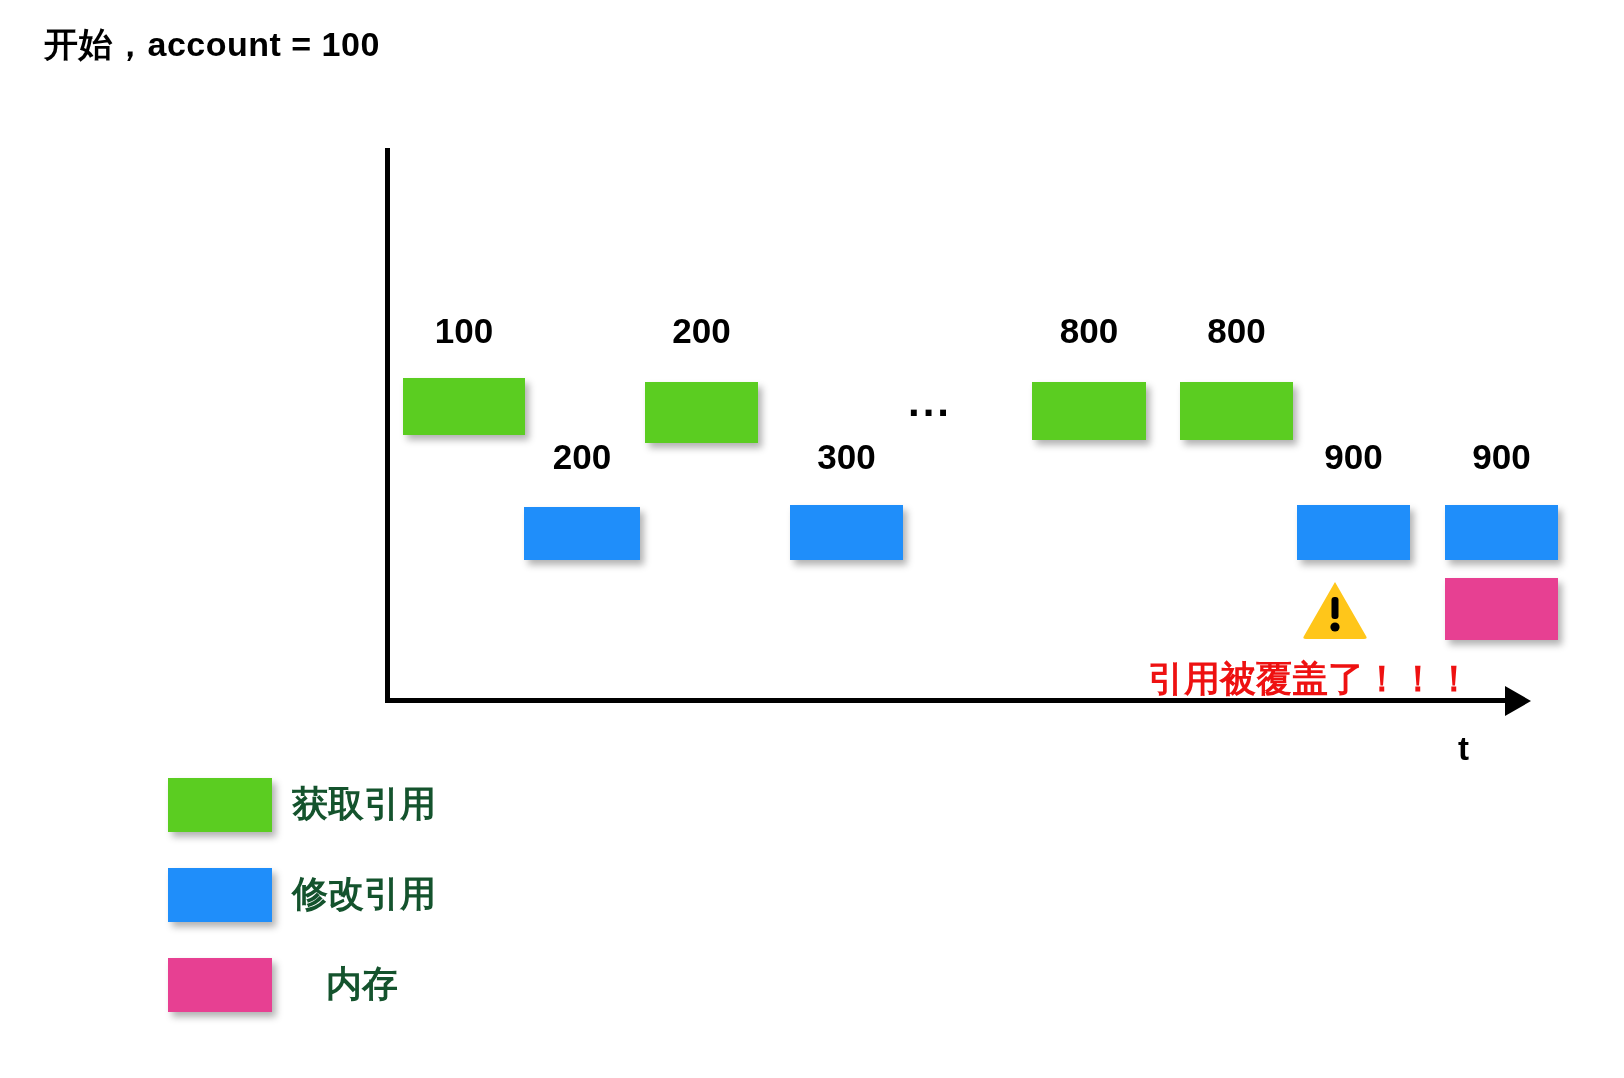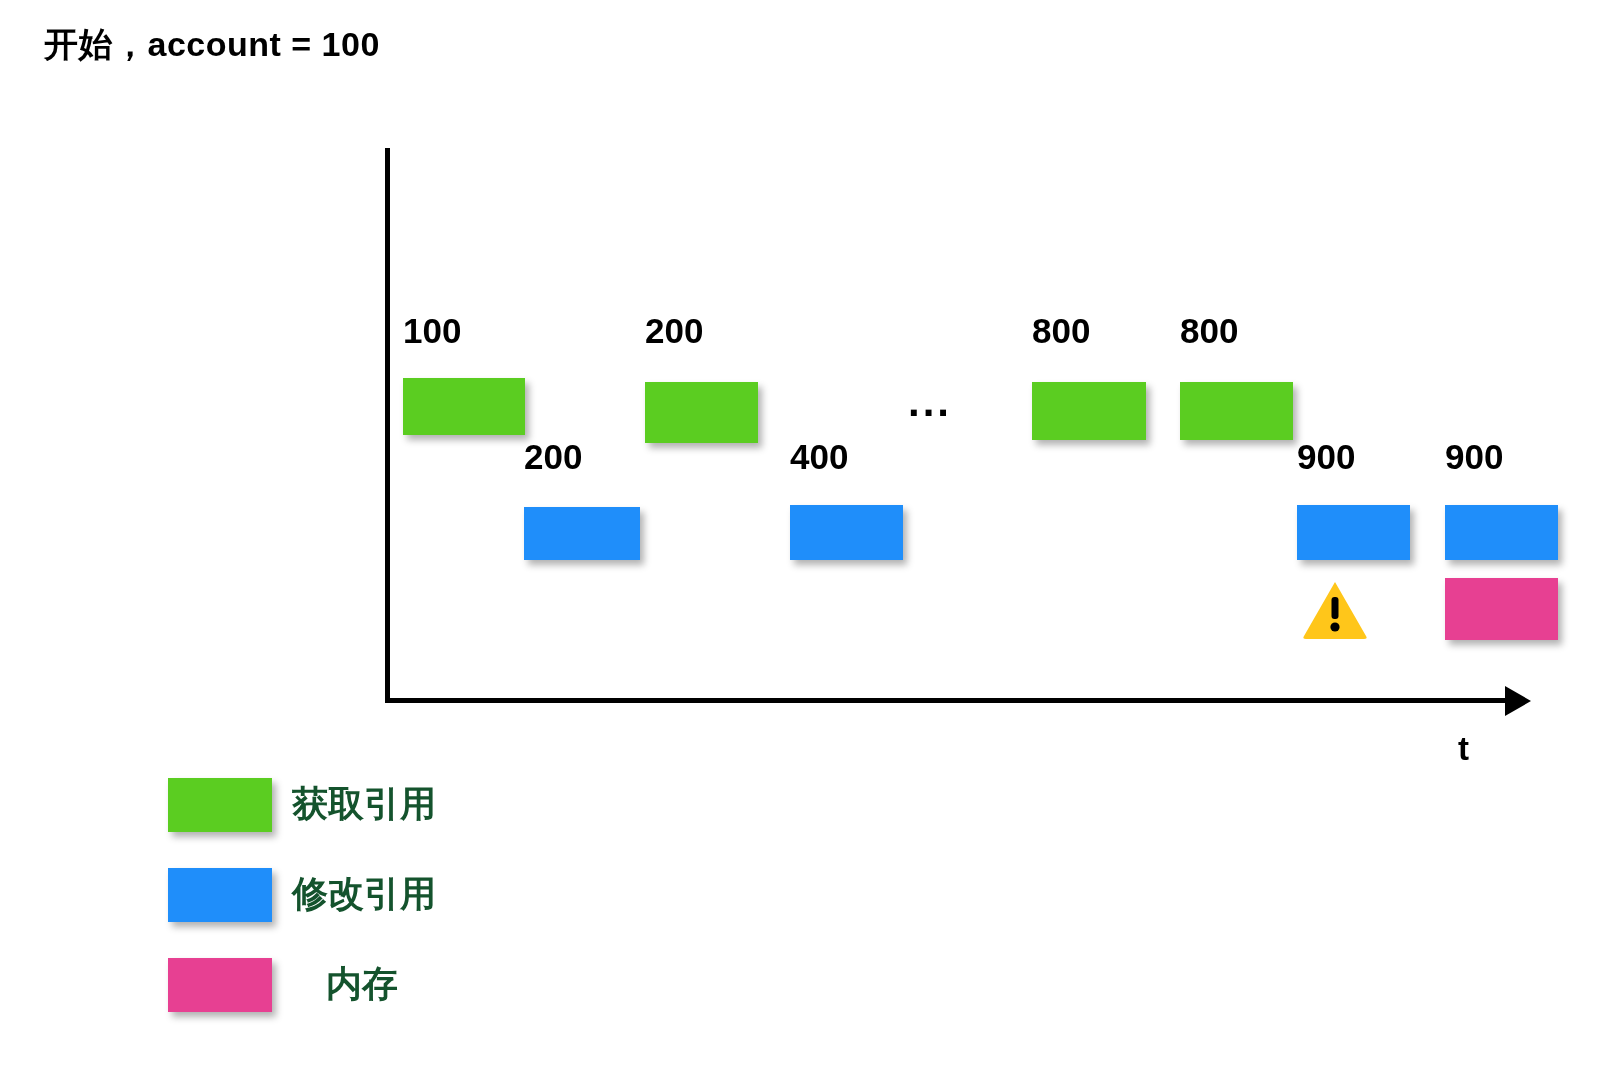--- a/index.html
+++ b/index.html
@@ -77,20 +77,21 @@
   }
   .box.green  { background: #5bcd21; }
   .box.blue   { background: #1f8efa; }
   .box.pink   { background: #e74092; }
 
   .box-label {
     position: absolute;
     font-size: 35px;
     font-weight: bold;
     color: #000000;
+    text-align: center;
     white-space: nowrap;
   }
 
   
   .ellipsis {
     position: absolute;
     left: 908px;
     top: 378px;
     font-size: 42px;
     font-weight: bold;
@@ -166,38 +167,39 @@
       <div class="box-label" style="left: 403px; top: 311px; width: 122px;">100</div>
       <div class="box green" style="left: 645px; top: 382px; width: 113px; height: 61px;"></div>
       <div class="box-label" style="left: 645px; top: 311px; width: 113px;">200</div>
       <div class="box green" style="left: 1032px; top: 382px; width: 114px; height: 58px;"></div>
       <div class="box-label" style="left: 1032px; top: 311px; width: 114px;">800</div>
       <div class="box green" style="left: 1180px; top: 382px; width: 113px; height: 58px;"></div>
       <div class="box-label" style="left: 1180px; top: 311px; width: 113px;">800</div>
       <div class="box blue" style="left: 524px; top: 507px; width: 116px; height: 53px;"></div>
       <div class="box-label" style="left: 524px; top: 437px; width: 116px;">200</div>
       <div class="box blue" style="left: 790px; top: 505px; width: 113px; height: 55px;"></div>
-      <div class="box-label" style="left: 790px; top: 437px; width: 113px;">400</div>
+      <div class="box-label" style="left: 790px; top: 437px; width: 113px;">300</div>
       <div class="box blue" style="left: 1297px; top: 505px; width: 113px; height: 55px;"></div>
       <div class="box-label" style="left: 1297px; top: 437px; width: 113px;">900</div>
       <div class="box blue" style="left: 1445px; top: 505px; width: 113px; height: 55px;"></div>
       <div class="box-label" style="left: 1445px; top: 437px; width: 113px;">900</div>
       <div class="box pink" style="left: 1445px; top: 578px; width: 113px; height: 62px;"></div>
     </div>
 
   <div class="ellipsis">...</div>
 
   <div class="warn-icon">
     <svg width="66" height="60" viewBox="0 0 66 60">
       <path d="M33 2 L64 56 Q66 59 62 59 L4 59 Q0 59 2 56 Z" fill="#ffc61a"></path>
       <rect x="29.5" y="17" width="7" height="22" rx="3" fill="#000000"></rect>
       <circle cx="33" cy="47" r="4.6" fill="#000000"></circle>
     </svg>
   </div>
 
+  <div class="warn-text">引用被覆盖了！！！</div>
 
   <div class="legend" id="legend-layer">
       <div class="legend-row">
         <div class="legend-swatch green"></div>
         <div class="legend-text indent-0">获取引用</div>
       </div>
       <div class="legend-row">
         <div class="legend-swatch blue"></div>
         <div class="legend-text indent-0">修改引用</div>
       </div>

